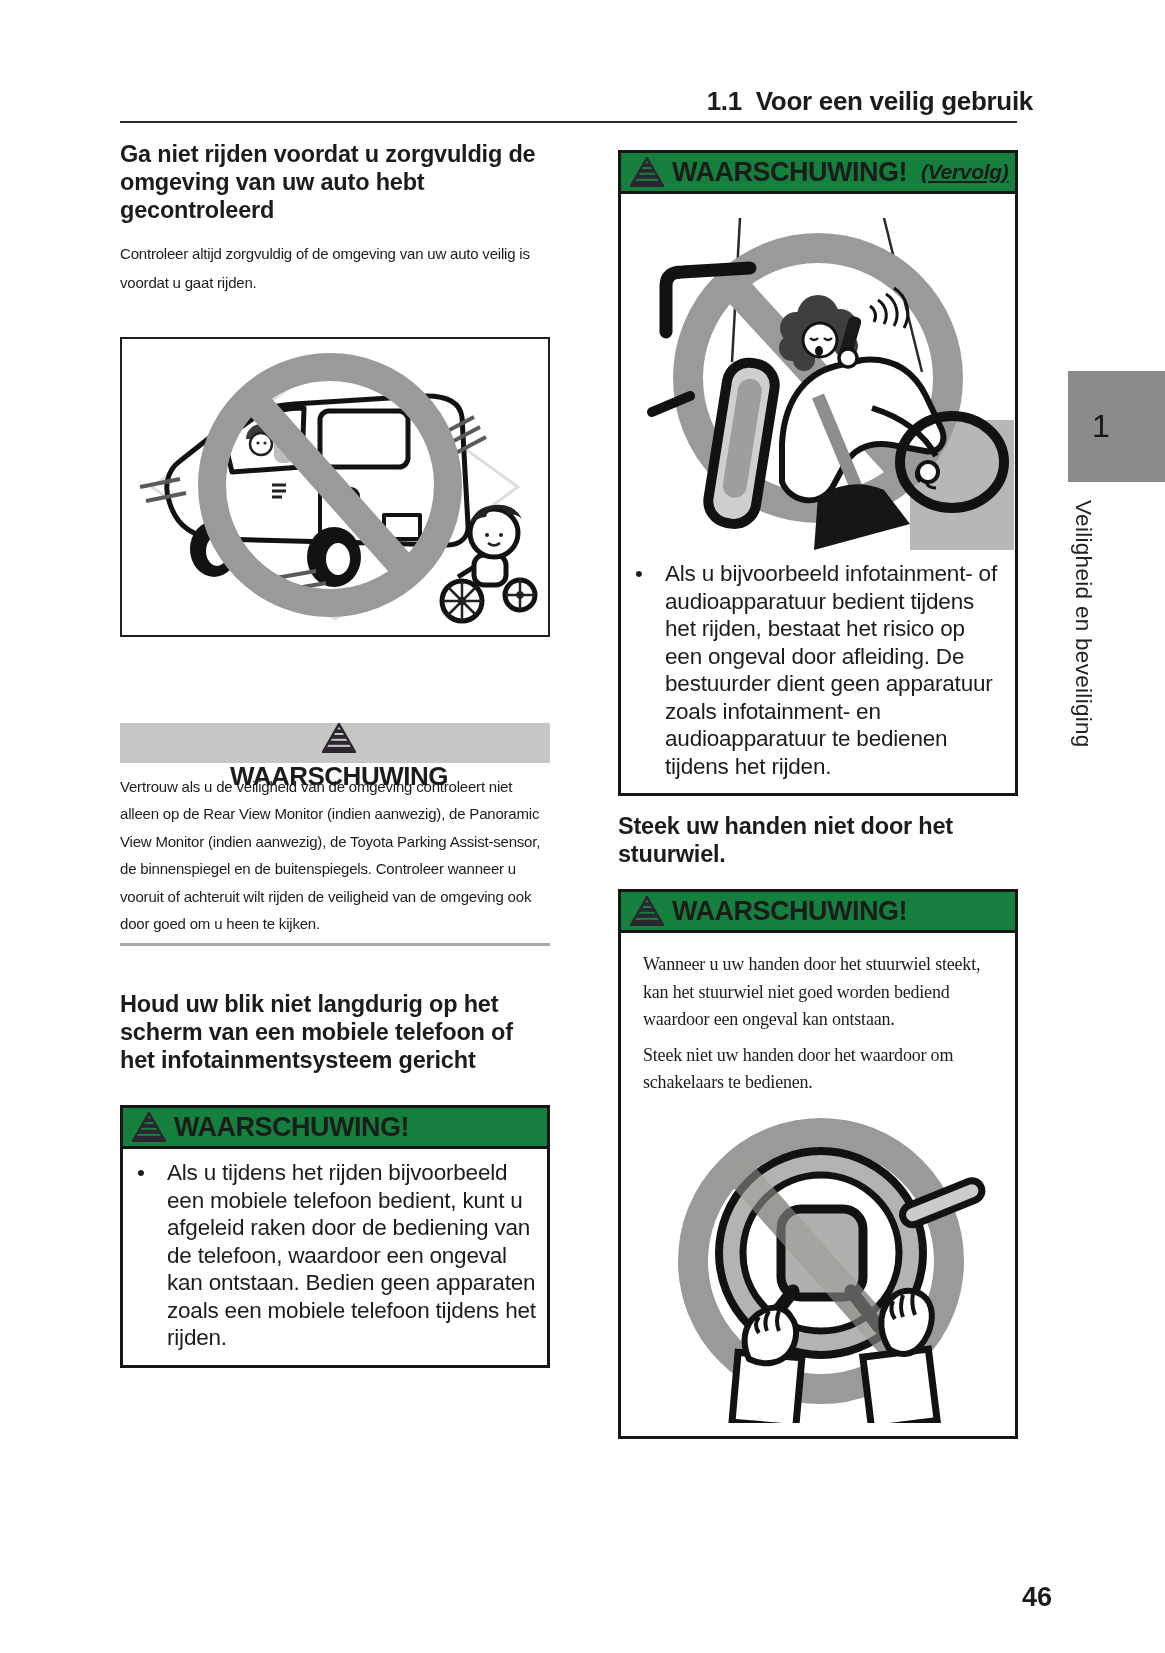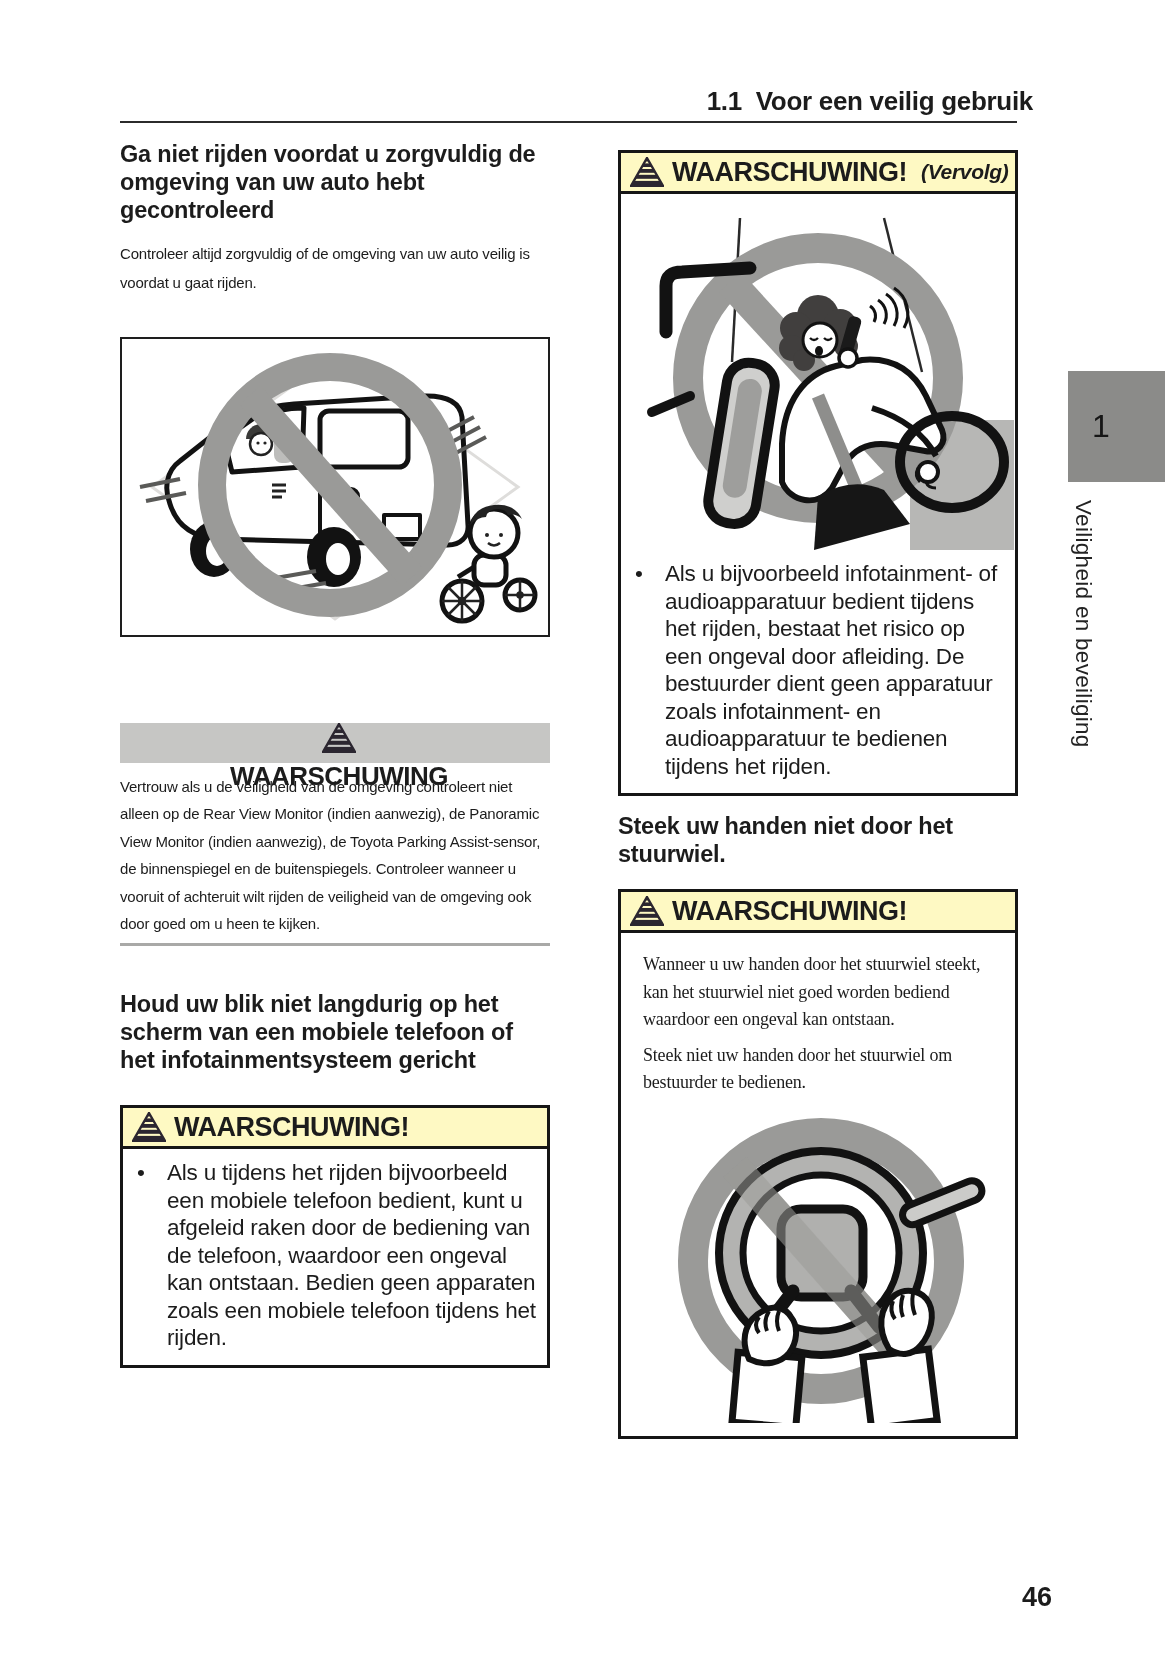--- a/index.html
+++ b/index.html
@@ -30,25 +30,25 @@
     background:#c6c6c4;height:40px;display:flex;align-items:center;gap:8px;
     padding-left:8px;font-size:26px;font-weight:700;letter-spacing:-0.5px;flex-direction:column;
   }
   .warn-gray-body{margin-top:10px;line-height:27.4px;}
   .gray-rule{margin-top:6px;height:3px;background:#a9a9a7;}
   .h2b{margin-top:44px;}
   
   .warn-pink{border:3px solid #161616;background:#fff;}
   .wp-left{margin-top:31px;}
   .pink-header{
-    background:#fef9c3;border-bottom:3px solid #161616;height:38px;
+    background:#15803d;border-bottom:3px solid #161616;height:38px;
     display:flex;align-items:center;gap:8px;padding-left:9px;
     font-size:27px;font-weight:700;letter-spacing:-0.5px;
   }
-  .pink-suffix{font-size:21px;font-style:italic;font-weight:700;margin-left:6px;letter-spacing:-0.3px;}
+  .pink-suffix{font-size:21px;font-style:italic;font-weight:700;margin-left:6px;letter-spacing:-0.3px;text-decoration:underline;}
   .pink-body{padding:10px 8px 13px 10px;}
   .bullet{display:flex;font-size:22.5px;line-height:27.5px;letter-spacing:-0.2px;}
   .bullet .dot{width:30px;flex:none;text-align:left;padding-left:4px;}
   .wp-para{font-size:18px;line-height:27.5px;margin:8px;padding:0 4px 0 4px;letter-spacing:-0.2px;font-family:Liberation Serif, serif;}
   .wp-para + .wp-para{margin-top:6px;}
   .inner-fig{margin-top:6px;}
   .inner-fig svg{display:block;margin:0 auto;}
   
   .chapter-tab{
     position:absolute;left:1068px;top:371px;width:97px;height:111px;background:#8b8b89;
@@ -302,21 +302,21 @@
                 <rect x="0" y="17.8" width="34" height="4.0"></rect>
               <rect x="0" y="23.9" width="34" height="4.4"></rect>
             </g>
             <path d="M17 1 L33 29 L1 29 Z" fill="none" stroke="#2b2630" stroke-width="2.4"></path>
           </svg>
         </span>
         <span>WAARSCHUWING!</span>
       </div>
       <div class="pink-body">
         <p class="wp-para">Wanneer u uw handen door het stuurwiel steekt, kan het stuurwiel niet goed worden bediend waardoor een ongeval kan ontstaan.</p>
-        <p class="wp-para">Steek niet uw handen door het stuurwiel om bestuurder te bedienen.</p>
+        <p class="wp-para">Steek niet uw handen door het waardoor om schakelaars te bedienen.</p>
         <div class="inner-fig">
           <svg width="380" height="318" viewBox="0 0 380 318">
 
             <g stroke="#9a9a98" stroke-width="30" fill="none">
               <circle cx="190" cy="156" r="128"></circle>
               <line x1="104" y1="62" x2="272" y2="252"></line>
             </g>
 
             <circle cx="190" cy="148" r="90" fill="none" stroke="#b3b3b1" stroke-width="22"></circle>
             <circle cx="190" cy="148" r="102" fill="none" stroke="#121212" stroke-width="8"></circle>

